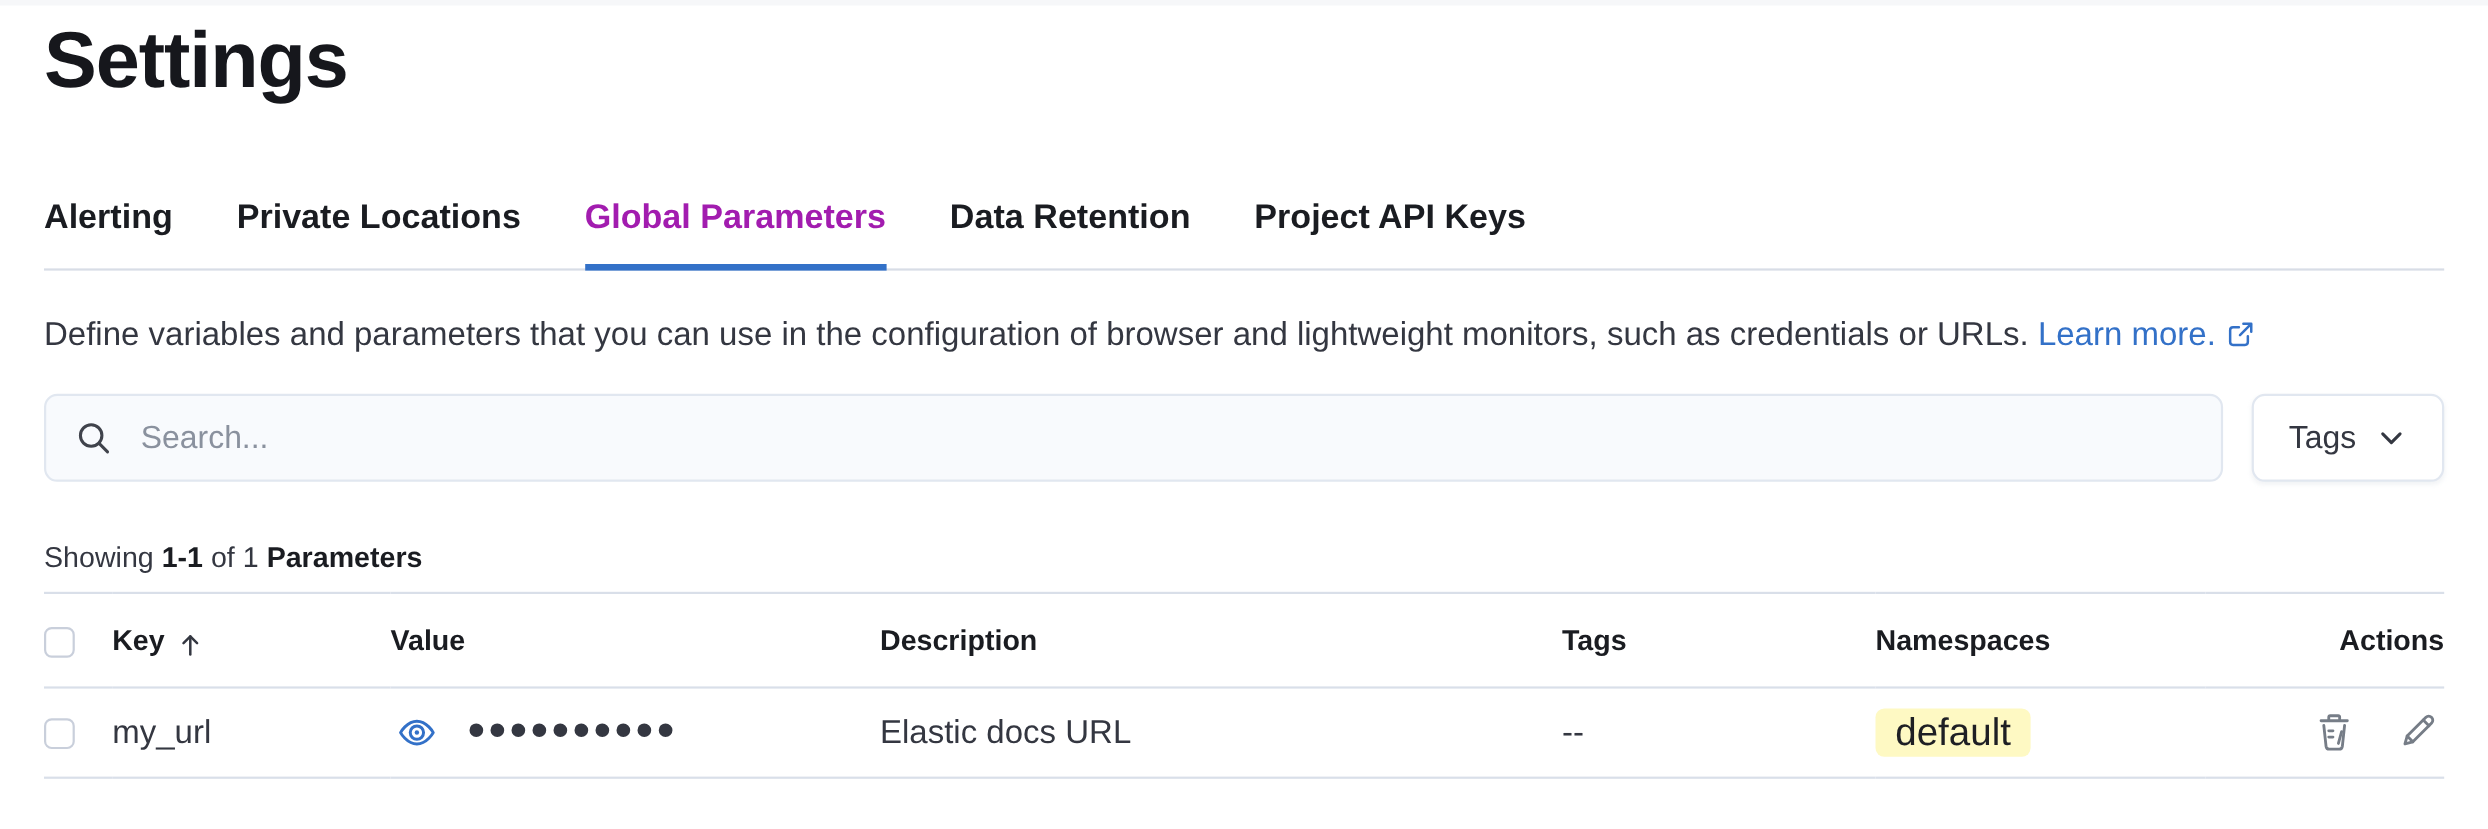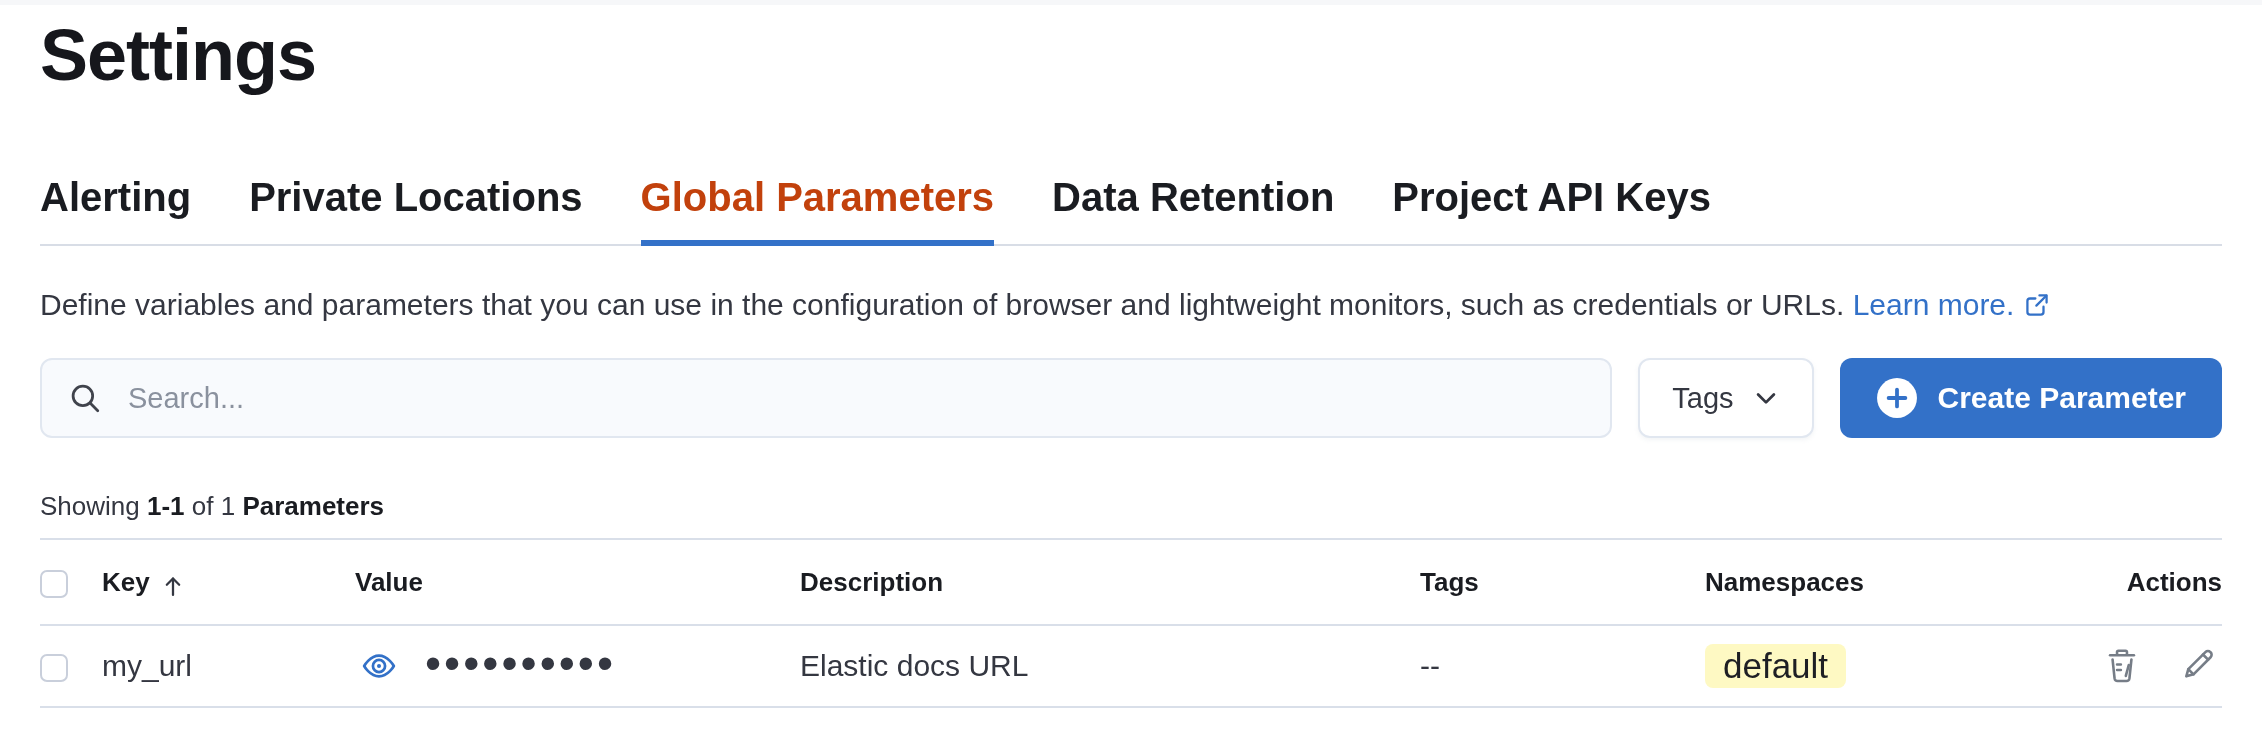--- a/index.html
+++ b/index.html
@@ -25,29 +25,29 @@
     color: #16171c;
   }
 
   
   .tabs {
     display: flex; column-gap: 58px;
     margin-top: 84px;
     border-bottom: 2px solid #d8dde6;
   }
   .tab {
-    font-size: 40px; font-weight: 700; line-height: 38px;
+    font-size: 31px; font-weight: 700; line-height: 38px;
     padding-bottom: 24px;
     color: #1a1c21;
     border-bottom: 6px solid transparent;
     margin-bottom: -2px;
     cursor: pointer;
     white-space: nowrap;
   }
-  .tab.active { color: #c2410c; border-bottom-color: #3371c8; }
+  .tab.active { color: #a21caf; border-bottom-color: #3371c8; }
 
   
   .description {
     margin-top: 36px;
     font-size: 30px; line-height: 46px;
     color: #343741;
     max-width: 2182px;
   }
   .description a {
     color: #3371c8; text-decoration: none; cursor: pointer;
@@ -210,27 +210,20 @@
       <input type="text" value="" placeholder="Search..." style="">
     </div>
 
     <button class="tags-btn">
       <span>Tags</span>
       <svg width="28" height="28" viewBox="0 0 16 16" fill="none" stroke="#343741" stroke-width="1.6" stroke-linecap="round" stroke-linejoin="round">
           <path d="M3.5 6 8 10.5 12.5 6"></path>
         </svg>
     </button>
 
-    <button class="create-btn">
-      <svg width="42" height="42" viewBox="0 0 40 40">
-          <circle cx="20" cy="20" r="19" fill="#ffffff"></circle>
-          <path d="M20 12v16M12 20h16" stroke="#3371c8" stroke-width="3.6" stroke-linecap="round"></path>
-        </svg>
-      <span>Create Parameter</span>
-    </button>
   </div>
 
   <div class="summary">
     <span>Showing</span>
     <b>1-1</b>
     <span>of 1</span>
     <b>Parameters</b>
   </div>
 
   <table class="params">

